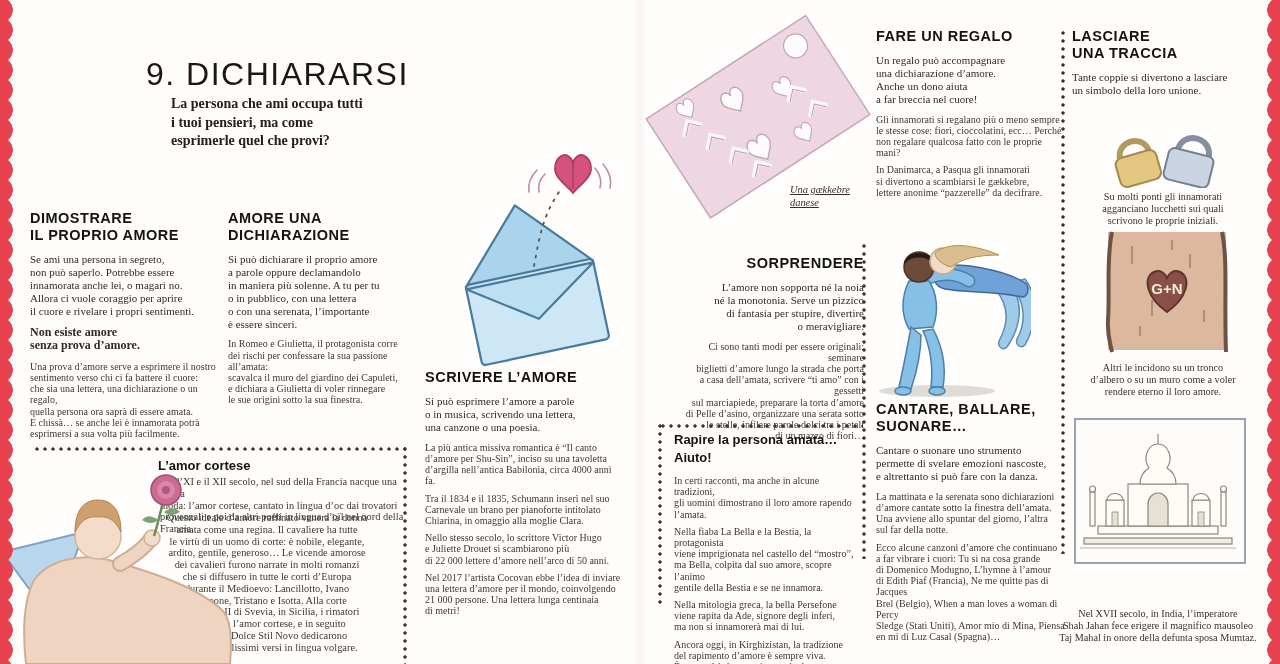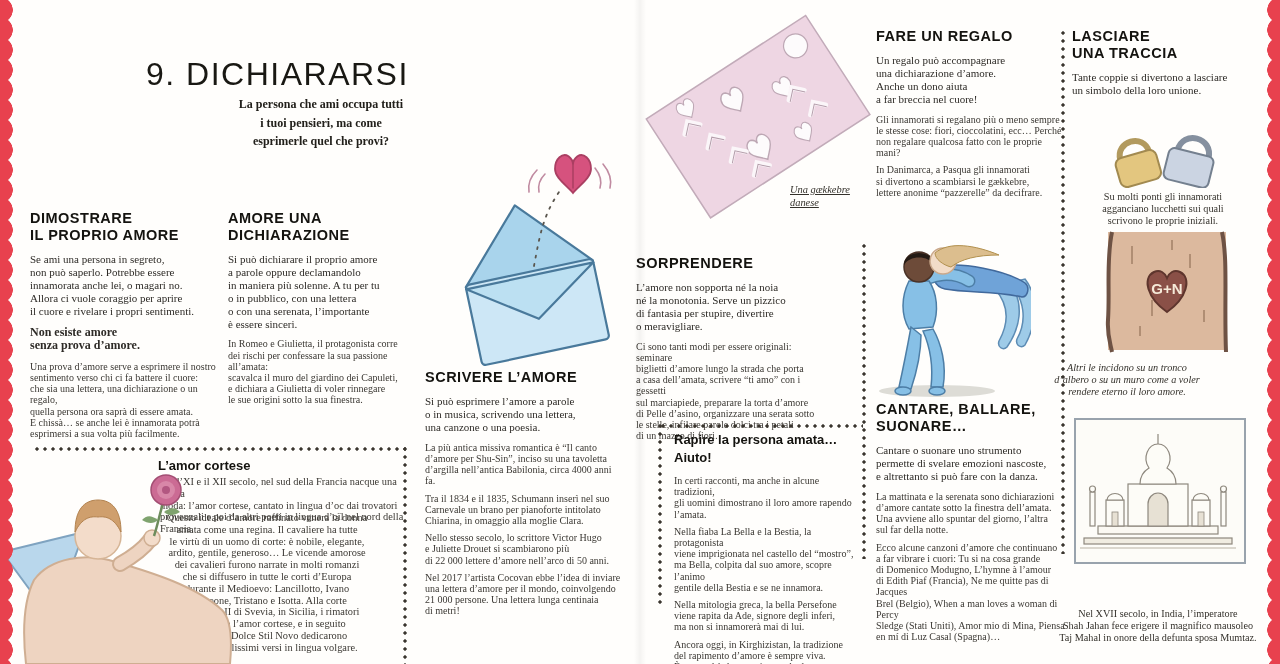--- a/index.html
+++ b/index.html
@@ -3,21 +3,21 @@
 <meta charset="utf-8">
 <style>
   html,body{margin:0;padding:0;background:#e9e9e7;}
   .spread{position:relative;width:1280px;height:664px;background:#fffefc;overflow:hidden;
           font-family:"Liberation Serif", serif;color:#2e2b27;}
   h1,h2,h3,p,div{margin:0;padding:0;}
   .abs{position:absolute;}
   .pre{white-space:pre-line;}
   .title{font-family:"Liberation Sans",sans-serif;font-weight:400;font-size:32px;
          letter-spacing:1.5px;color:#191813;margin-top:20px;}
-  .subtitle{font-weight:700;font-size:12px;line-height:18.5px;text-align:center;color:#22201b;}
+  .subtitle{font-weight:700;font-size:14px;line-height:18.5px;text-align:left;color:#22201b;}
   .sec-h{font-family:"Liberation Sans",sans-serif;font-weight:700;font-size:14.5px;line-height:17px;
          letter-spacing:.5px;color:#14130f;margin-bottom:9px;}
   .box-h{font-family:"Liberation Sans",sans-serif;font-weight:700;font-size:13px;line-height:18px;color:#14130f;}
   .lead{font-size:11px;line-height:12.9px;margin-bottom:8px;}
   .leadbold{font-weight:700;font-size:12px;line-height:13.6px;margin-bottom:8px;}
   .note{font-size:10px;line-height:11.2px;margin-bottom:6px;color:#3b3833;}
   .amor-body{font-size:10.4px;line-height:11.8px;color:#3b3833;}
   .cap{font-size:10.2px;line-height:12px;text-align:center;color:#34312b;}
   .cap-italic{font-size:10.4px;line-height:12.5px;font-style:italic;color:#34312b;text-decoration:underline;}
   .edge{position:absolute;top:0;bottom:0;width:16px;z-index:5;}
@@ -196,21 +196,21 @@
 le stesse cose: fiori, cioccolatini, ecc… Perché
 non regalare qualcosa fatto con le proprie mani?</p>
     <p class="note pre">In Danimarca, a Pasqua gli innamorati
 si divertono a scambiarsi le gækkebre,
 lettere anonime “pazzerelle” da decifrare.</p>
   </section>
 
   <div class="abs vdots" style="left:861px;top:243px;height:316px;"></div>
   <div class="abs vdots" style="left:1060px;top:30px;height:524px;"></div>
 
-  <section class="abs" style="left:636px;top:255px;width:192px;">
+  <section class="abs" style="left:672px;top:255px;width:192px;text-align:right;">
     <h2 class="sec-h pre">SORPRENDERE</h2>
     <p class="lead pre">L’amore non sopporta né la noia
 né la monotonia. Serve un pizzico
 di fantasia per stupire, divertire
 o meravigliare.</p>
     <p class="note pre">Ci sono tanti modi per essere originali: seminare
 biglietti d’amore lungo la strada che porta
 a casa dell’amata, scrivere “ti amo” con i gessetti
 sul marciapiede, preparare la torta d’amore
 di Pelle d’asino, organizzare una serata sotto
@@ -310,21 +310,21 @@
       <path d="M30,16 v18"></path>
         <path d="M50,70 v16"></path>
         <path d="M88,24 v14"></path>
       <path d="M102,80 v12"></path>
         <path d="M38,96 v10"></path>
         <path d="M70,10 v10"></path>
     </g>
     <path d="M65,82 C45,68 40,48 52,42 C58,39 63,43 65,48 C67,43 72,39 78,42 C90,48 85,68 65,82 Z" fill="#8a5047" stroke="#5e352d" stroke-width="2"></path>
     <text x="65" y="64" text-anchor="middle" style="font-family:'Liberation Sans',sans-serif;font-weight:700;font-size:15px;fill:#f6ead9;">G+N</text>
   </svg>
-  <p class="abs cap pre" style="left:1036px;top:362px;width:182px;font-style:italic;">Altri le incidono su un tronco
+  <p class="abs cap pre" style="left:1072px;top:362px;width:182px;">Altri le incidono su un tronco
 d’albero o su un muro come a voler
 rendere eterno il loro amore.</p>
 
   <div class="abs tajbox" style="left:1074px;top:418px;width:168px;height:142px;">
     <svg width="164" height="138" viewBox="0 0 164 138">
       <g fill="#fdfcf7" stroke="#8e887e" stroke-width="1.2">
         <rect x="8" y="118" width="148" height="6" fill="#f0ece1"></rect>
         <rect x="22" y="106" width="120" height="8" fill="#fbf9f3"></rect>
         <rect x="14" y="72" width="5" height="34"></rect>
         <rect x="145" y="72" width="5" height="34"></rect>

